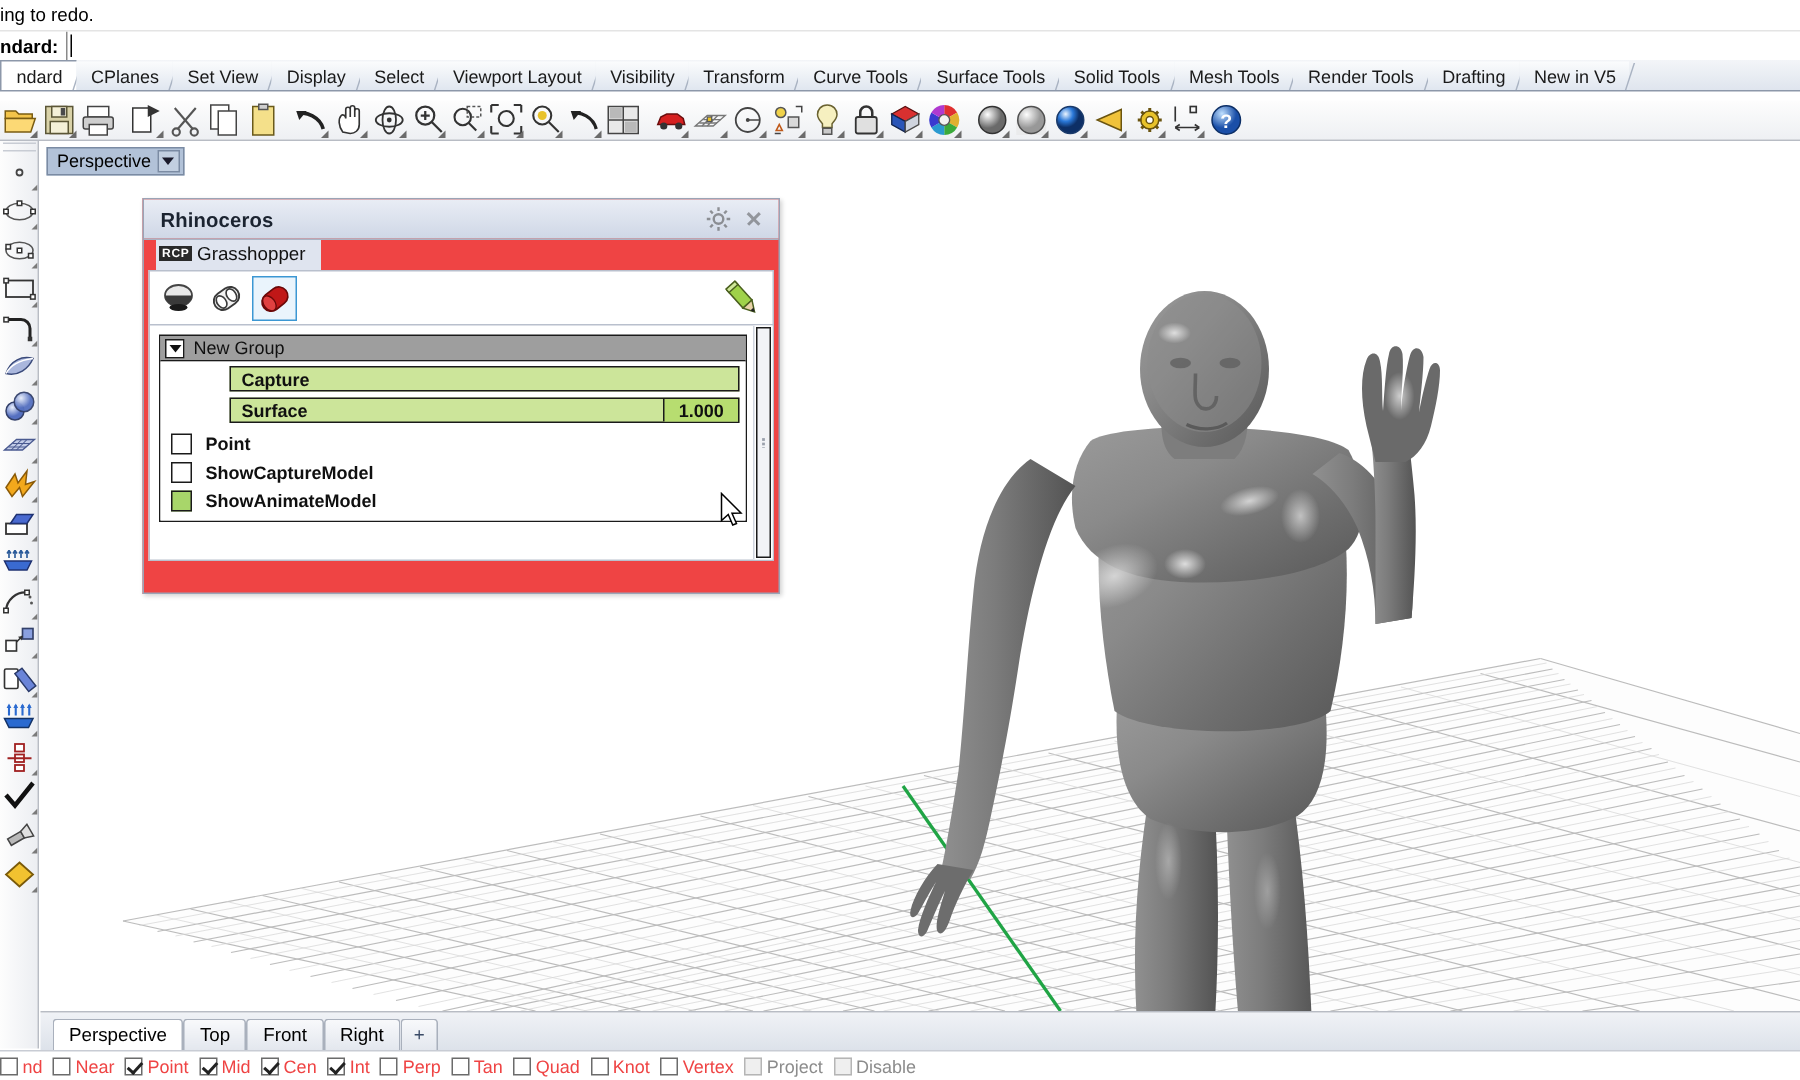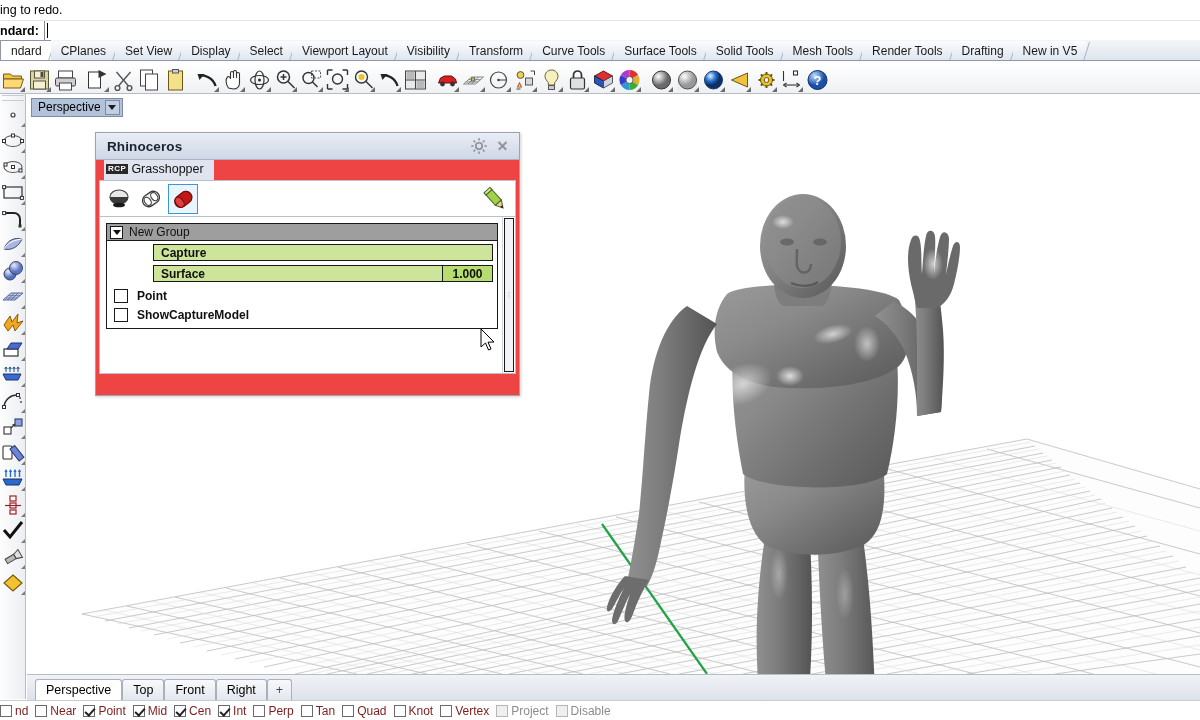--- a/index.html
+++ b/index.html
@@ -146,21 +146,21 @@
     display:inline-block; width:12px; height:12px; vertical-align:-2px;
     border:1px solid #6b6b6b; background:#fff; margin-right:3px;
     position:relative;
   }
   .osnap .cb.dim { border-color:#b5b5b5; background:#efefef; }
   .osnap .cb.on:after {
     content:""; position:absolute; left:3px; top:0px;
     width:4px; height:8px; border:solid #222; border-width:0 2px 2px 0;
     transform:rotate(42deg);
   }
-  .osnap .olabel { color:#7f1d1d; }
+  .osnap .olabel { color:#ef4444; }
   .osnap .olabel.dim { color:#8c8c8c; }
 
   
   .ghpanel {
     position:absolute; left:95px; top:132px; width:425px; height:264px;
     background:#ef4444; border:1px solid #9aa4b6;
     box-shadow:1px 1px 3px rgba(0,0,0,.18);
     z-index:20;
   }
   .gh-titlebar {
@@ -859,20 +859,24 @@
                 <span class="val">1.000</span>
               </div>
               <div class="ghrow">
                 <span class="ghcb"></span>
                 <span>Point</span>
               </div>
               <div class="ghrow">
                 <span class="ghcb"></span>
                 <span>ShowCaptureModel</span>
               </div>
+              <div class="ghrow">
+                <span class="ghcb on"></span>
+                <span>ShowAnimateModel</span>
+              </div>
             </div>
         </div>
       </div>
       <div class="gh-scroll">
         <div class="gh-thumb">
             <span class="dots"></span>
           </div>
       </div>
     </div>
   </div>

